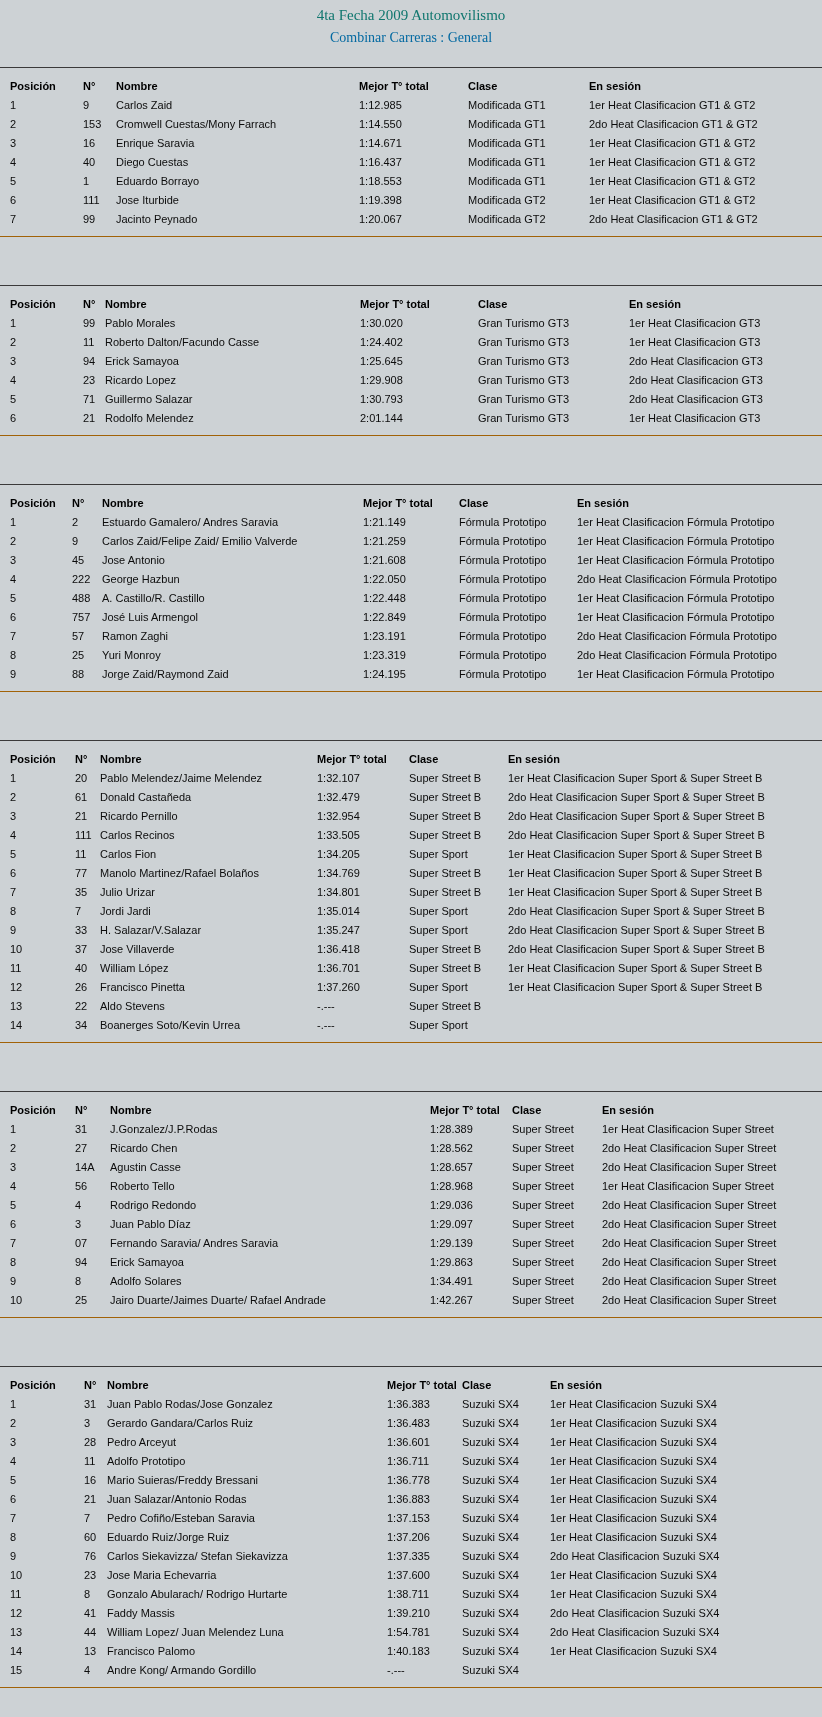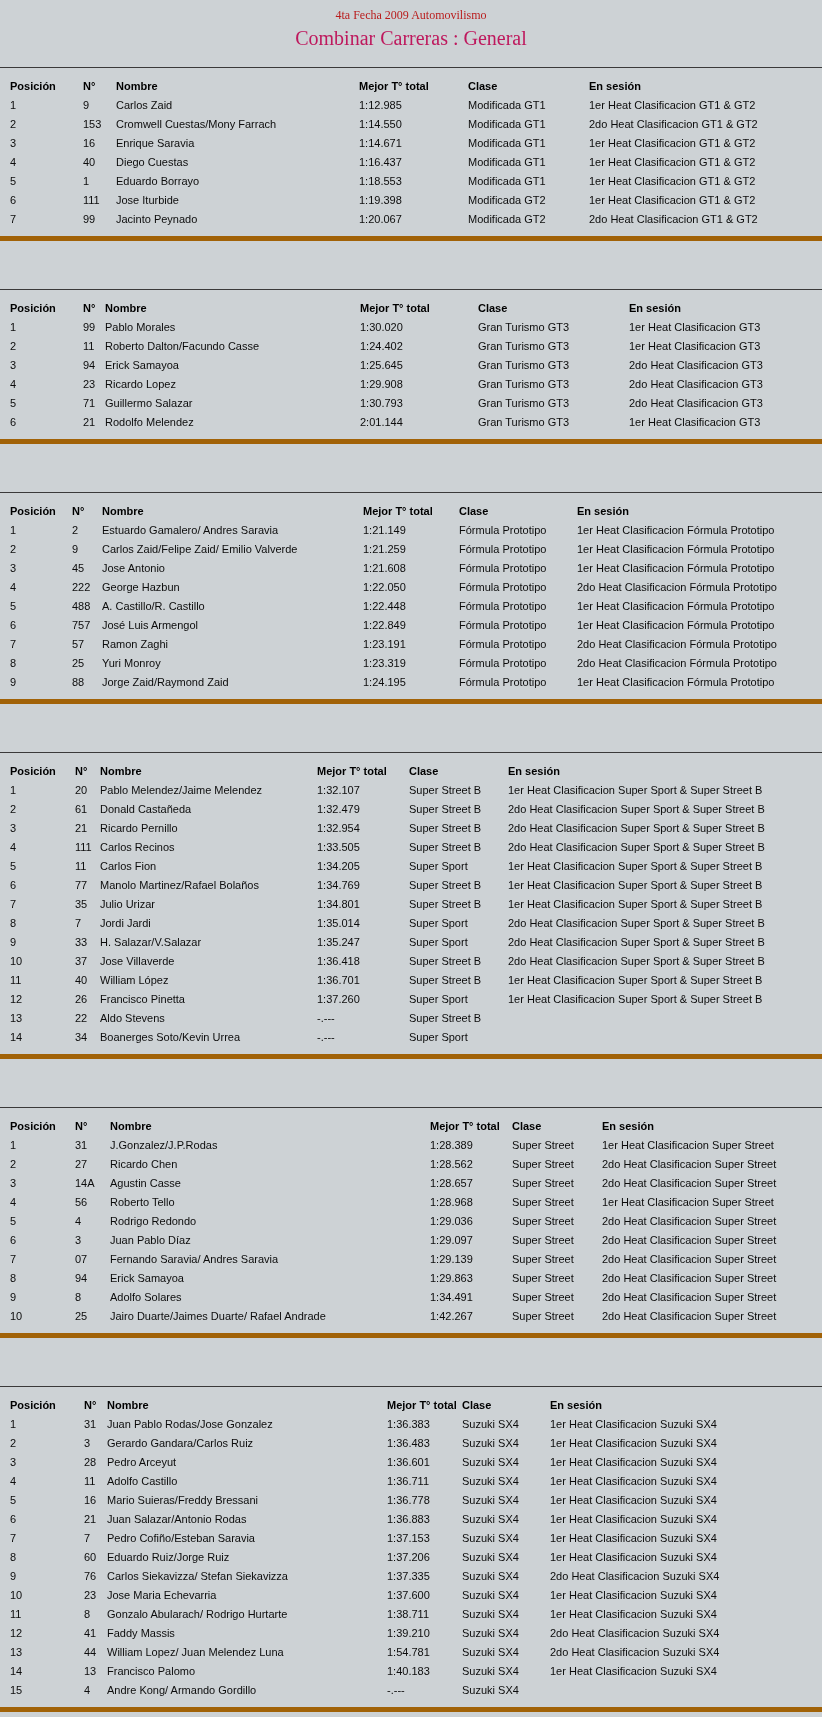--- a/index.html
+++ b/index.html
@@ -4,25 +4,25 @@
 <style>
   * { margin:0; padding:0; box-sizing:border-box; }
   html,body { width:822px; height:1717px; overflow:hidden; }
   body {
     background:#cdd2d5;
     color:#111;
     font-family:"Liberation Sans", sans-serif;
   }
   .page { width:822px; }
   .title-block { text-align:center; margin-top:6px; margin-bottom:16px; font-family:"Liberation Serif", serif; }
-  .subtitle { font-size:12px; line-height:19px; color:#b91c1c; }
-  .main-title { font-size:20px; line-height:26px; color:#be185d; }
+  .subtitle { font-size:15px; line-height:19px; color:#0f766e; }
+  .main-title { font-size:14px; line-height:26px; color:#0369a1; }
   .section {
     border-top:1px solid #3a3a3a;
-    border-bottom:5px solid #a16207;
+    border-bottom:1px solid #a16207;
     padding:8px 0 8px 10px;
     margin-bottom:48px;
   }
   .section:last-child { margin-bottom:0; }
   .row {
     display:grid;
     height:19px;
     align-items:center;
     font-size:11px;
     color:#0c0c0c;
@@ -494,21 +494,21 @@
         <div class="cell">3</div>
         <div class="cell">28</div>
         <div class="cell">Pedro Arceyut</div>
         <div class="cell">1:36.601</div>
         <div class="cell">Suzuki SX4</div>
         <div class="cell">1er Heat Clasificacion Suzuki SX4</div>
       </div>
       <div class="row">
         <div class="cell">4</div>
         <div class="cell">11</div>
-        <div class="cell">Adolfo Castillo</div>
+        <div class="cell">Adolfo Prototipo</div>
         <div class="cell">1:36.711</div>
         <div class="cell">Suzuki SX4</div>
         <div class="cell">1er Heat Clasificacion Suzuki SX4</div>
       </div>
       <div class="row">
         <div class="cell">5</div>
         <div class="cell">16</div>
         <div class="cell">Mario Suieras/Freddy Bressani</div>
         <div class="cell">1:36.778</div>
         <div class="cell">Suzuki SX4</div>

